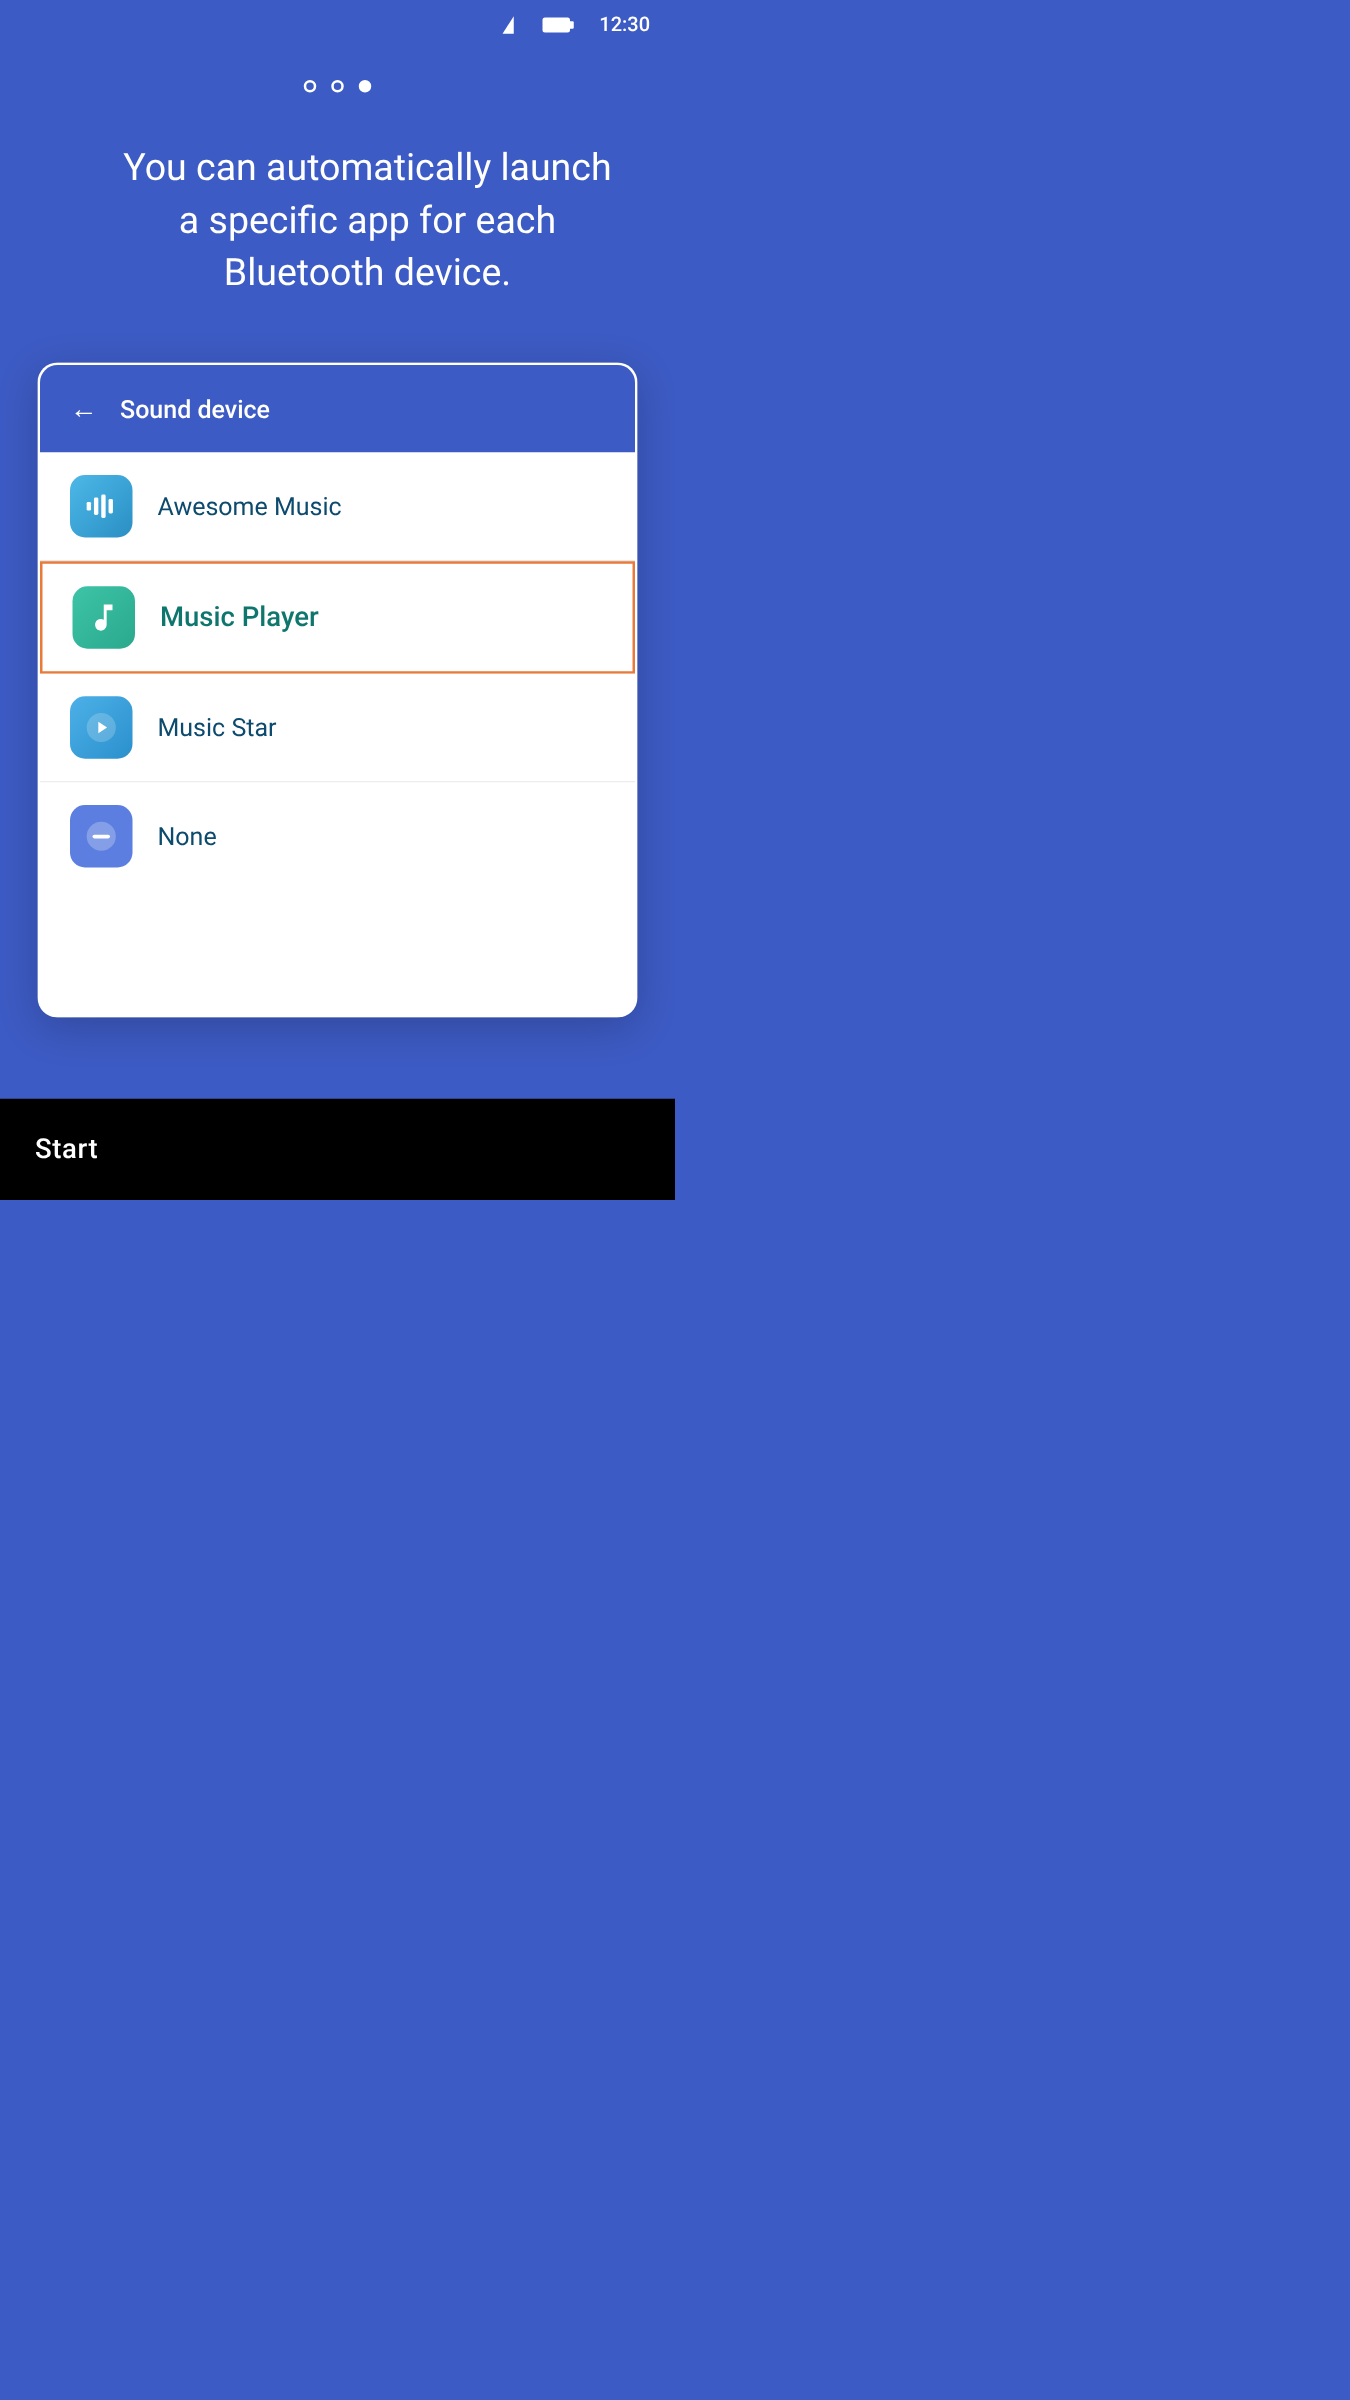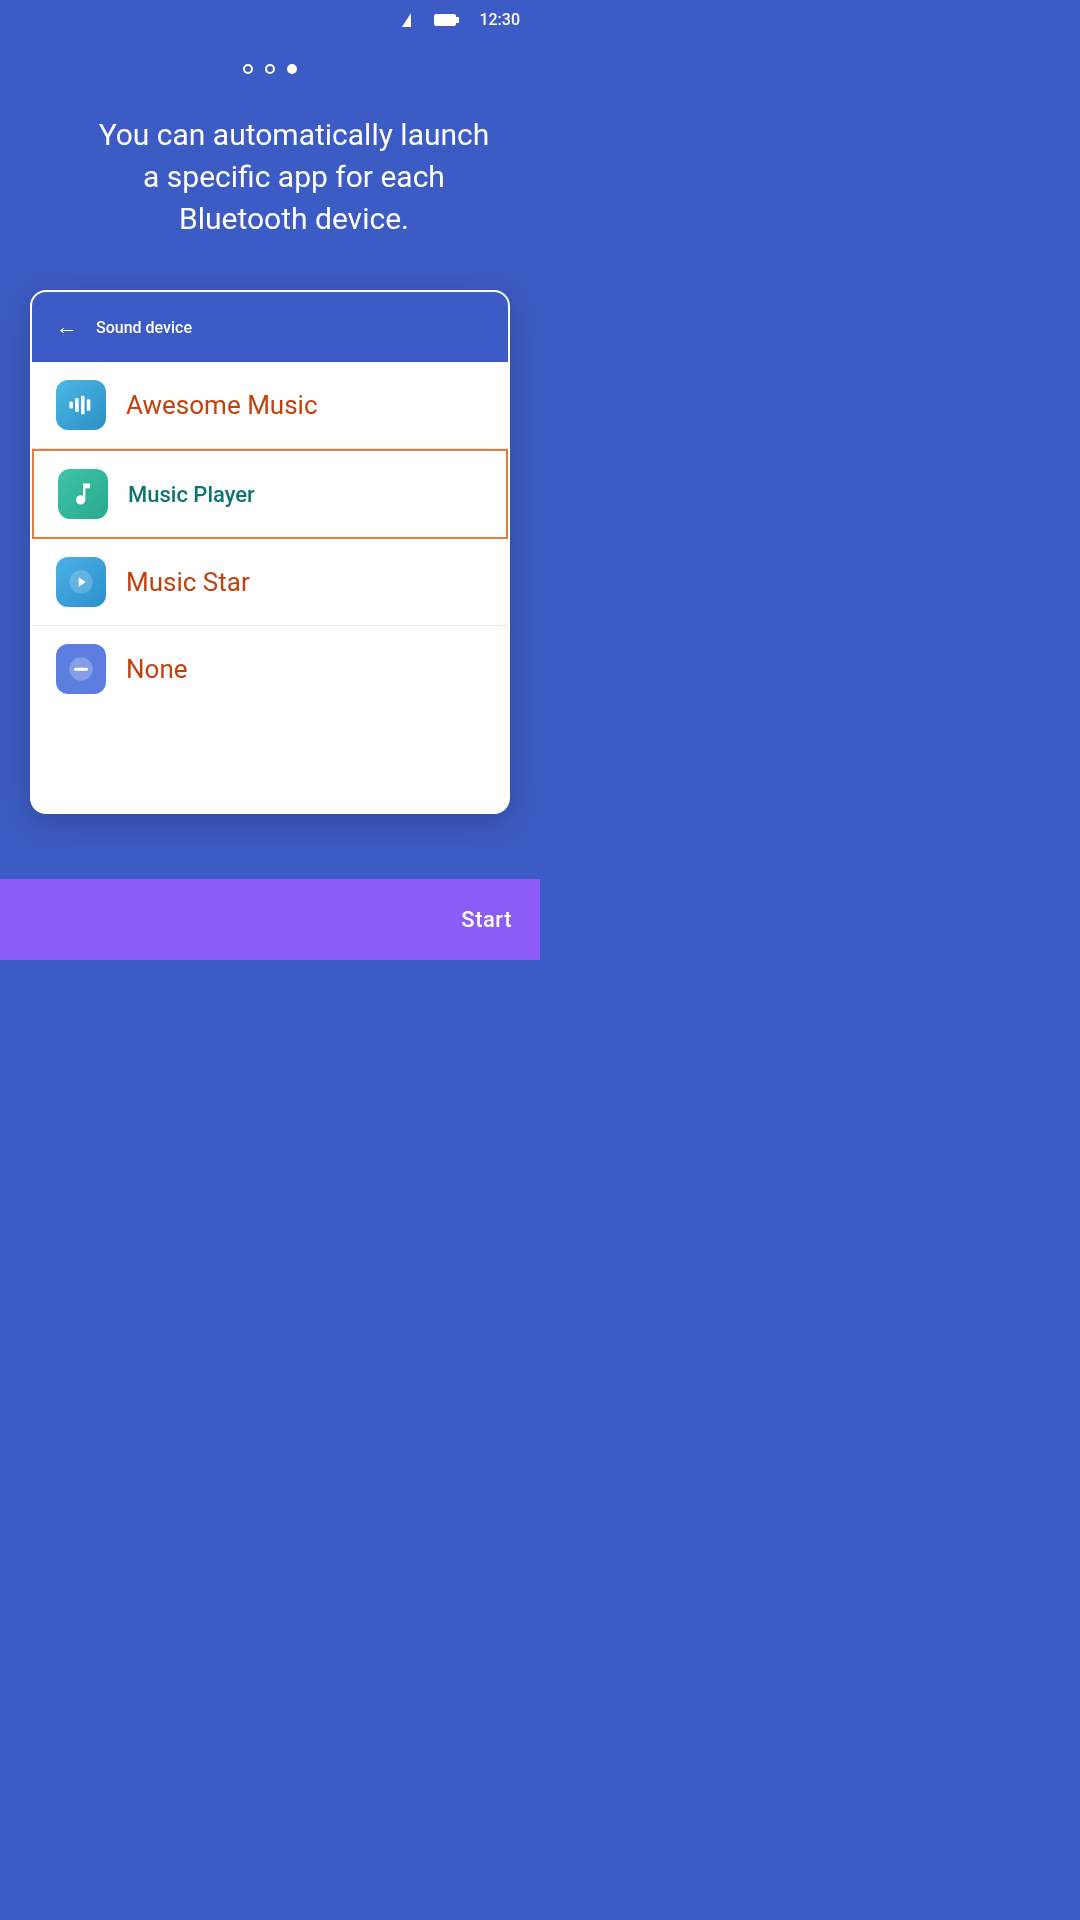--- a/index.html
+++ b/index.html
@@ -109,21 +109,21 @@
     }
 
     .back-arrow {
       color: white;
       font-size: 22px;
       cursor: pointer;
     }
 
     .card-header-title {
       color: white;
-      font-size: 16px;
+      font-size: 20px;
       font-weight: 500;
     }
 
     .card-list {
       list-style: none;
     }
 
     .card-list-item {
       display: flex;
       align-items: center;
@@ -160,22 +160,22 @@
       fill: white;
     }
 
     .app-icon.blue-wave { background: linear-gradient(135deg, #4db8e8, #2a8fc4); }
     .app-icon.purple-play { background: linear-gradient(135deg, #9b6fd4, #7b4db8); }
     .app-icon.teal-music { background: linear-gradient(135deg, #3dc4a8, #2aa88c); }
     .app-icon.light-blue-play { background: linear-gradient(135deg, #4db0e8, #2a90cc); }
     .app-icon.blue-minus { background: #5b7ee0; }
 
     .item-label {
-      font-size: 26px;
-      color: #c2410c;
+      font-size: 20px;
+      color: #0c4a6e;
       font-weight: 400;
     }
 
     .item-label.selected-text {
       font-size: 22px;
       font-weight: 500;
       color: #0f766e;
     }
 
     
@@ -183,25 +183,25 @@
       height: 100px;
       background: white;
     }
 
     
     .start-btn {
       position: absolute;
       bottom: 0;
       left: 0;
       right: 0;
-      background: #8b5cf6;
+      background: #000000;
       color: white;
       font-size: 22px;
       font-weight: 500;
-      text-align: right;
+      text-align: left;
       padding: 28px;
       letter-spacing: 0.5px;
       cursor: pointer;
     }
   </style>
 </head>
 <body>
 
 <div class="status-bar">
   <span class="signal-icon"></span>

